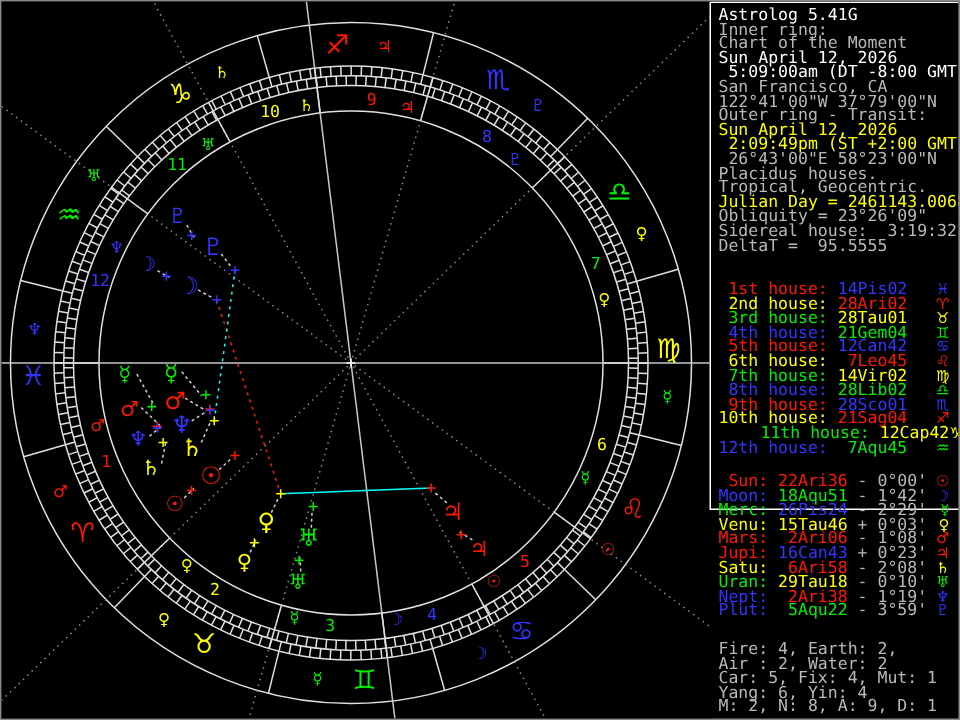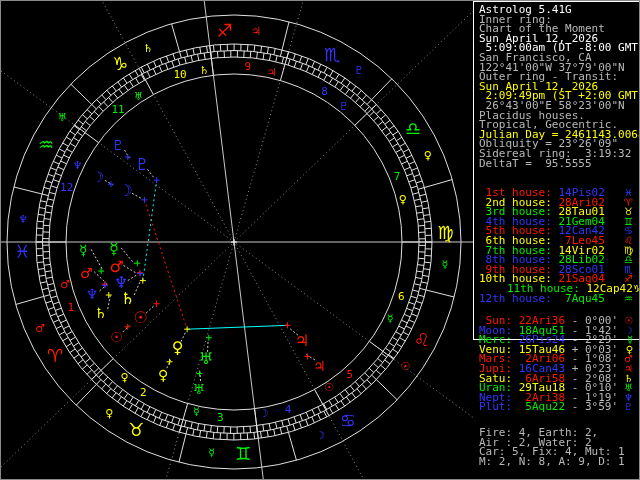--- a/index.html
+++ b/index.html
@@ -540,21 +540,21 @@
         <div class="ln" style="color: rgb(184, 184, 184);">San Francisco, CA</div>
         <div class="ln" style="color: rgb(184, 184, 184);">122°41'00"W 37°79'00"N</div>
         <div class="ln" style="color: rgb(184, 184, 184);">Outer ring - Transit:</div>
         <div class="ln" style="color: rgb(255, 255, 0);">Sun April 12, 2026</div>
         <div class="ln" style="color: rgb(255, 255, 0);"> 2:09:49pm (ST +2:00 GMT)</div>
         <div class="ln" style="color: rgb(184, 184, 184);"> 26°43'00"E 58°23'00"N</div>
         <div class="ln" style="color: rgb(184, 184, 184);">Placidus houses.</div>
         <div class="ln" style="color: rgb(184, 184, 184);">Tropical, Geocentric.</div>
         <div class="ln" style="color: rgb(255, 255, 0);">Julian Day = 2461143.0068</div>
         <div class="ln" style="color: rgb(184, 184, 184);">Obliquity = 23°26'09"</div>
-        <div class="ln" style="color: rgb(184, 184, 184);">Sidereal ring:  3:19:32</div>
+        <div class="ln" style="color: rgb(184, 184, 184);">Sidereal house:  3:19:32</div>
         <div class="ln" style="color: rgb(184, 184, 184);">DeltaT =  95.5555</div>
       </div>
     <div id="houses" class="sect">
         <div class="row"><span style="color: rgb(255, 24, 0);"> 1st house:</span><span style="color: rgb(52, 52, 255);"> 14Pis02</span><span class="gl" style="color: rgb(52, 52, 255);">♓</span></div>
         <div class="row"><span style="color: rgb(255, 255, 0);"> 2nd house:</span><span style="color: rgb(255, 24, 0);"> 28Ari02</span><span class="gl" style="color: rgb(255, 24, 0);">♈</span></div>
         <div class="row"><span style="color: rgb(0, 238, 0);"> 3rd house:</span><span style="color: rgb(255, 255, 0);"> 28Tau01</span><span class="gl" style="color: rgb(255, 255, 0);">♉</span></div>
         <div class="row"><span style="color: rgb(52, 52, 255);"> 4th house:</span><span style="color: rgb(0, 238, 0);"> 21Gem04</span><span class="gl" style="color: rgb(0, 238, 0);">♊</span></div>
         <div class="row"><span style="color: rgb(255, 24, 0);"> 5th house:</span><span style="color: rgb(52, 52, 255);"> 12Can42</span><span class="gl" style="color: rgb(52, 52, 255);">♋</span></div>
         <div class="row"><span style="color: rgb(255, 255, 0); text-align: right;"> 6th house:</span><span style="color: rgb(255, 24, 0); text-align: right;">  7Leo45</span><span class="gl" style="color: rgb(255, 24, 0);">♌</span></div>
         <div class="row"><span style="color: rgb(0, 238, 0);"> 7th house:</span><span style="color: rgb(255, 255, 0);"> 14Vir02</span><span class="gl" style="color: rgb(255, 255, 0);">♍</span></div>
@@ -573,16 +573,17 @@
         <div class="row"><span style="color: rgb(255, 24, 0);">Jupi:</span><span style="color: rgb(52, 52, 255);"> 16Can43</span><span style="color: rgb(184, 184, 184);"> + 0°23'</span><span class="gl" style="color: rgb(255, 24, 0);">♃</span></div>
         <div class="row"><span style="color: rgb(255, 255, 0);">Satu:</span><span style="color: rgb(255, 24, 0);">  6Ari58</span><span style="color: rgb(184, 184, 184);"> - 2°08'</span><span class="gl" style="color: rgb(255, 255, 0);">♄</span></div>
         <div class="row"><span style="color: rgb(0, 238, 0);">Uran:</span><span style="color: rgb(255, 255, 0);"> 29Tau18</span><span style="color: rgb(184, 184, 184);"> - 0°10'</span><span class="gl" style="color: rgb(0, 238, 0);">♅</span></div>
         <div class="row"><span style="color: rgb(52, 52, 255);">Nept:</span><span style="color: rgb(255, 24, 0);">  2Ari38</span><span style="color: rgb(184, 184, 184);"> - 1°19'</span><span class="gl" style="color: rgb(52, 52, 255);">♆</span></div>
         <div class="row"><span style="color: rgb(52, 52, 255);">Plut:</span><span style="color: rgb(0, 238, 0);">  5Aqu22</span><span style="color: rgb(184, 184, 184);"> - 3°59'</span><span class="gl" style="color: rgb(52, 52, 255);">♇</span></div>
       </div>
     <div id="totals" class="sect">
         <div class="ln" style="color: rgb(184, 184, 184);">Fire: 4, Earth: 2,</div>
         <div class="ln" style="color: rgb(184, 184, 184);">Air : 2, Water: 2</div>
         <div class="ln" style="color: rgb(184, 184, 184);">Car: 5, Fix: 4, Mut: 1</div>
+        <div class="ln" style="color: rgb(184, 184, 184);">Yang: 6, Yin: 4</div>
         <div class="ln" style="color: rgb(184, 184, 184);">M: 2, N: 8, A: 9, D: 1</div>
       </div>
   </div>
 </div>
 
 </body></html>

